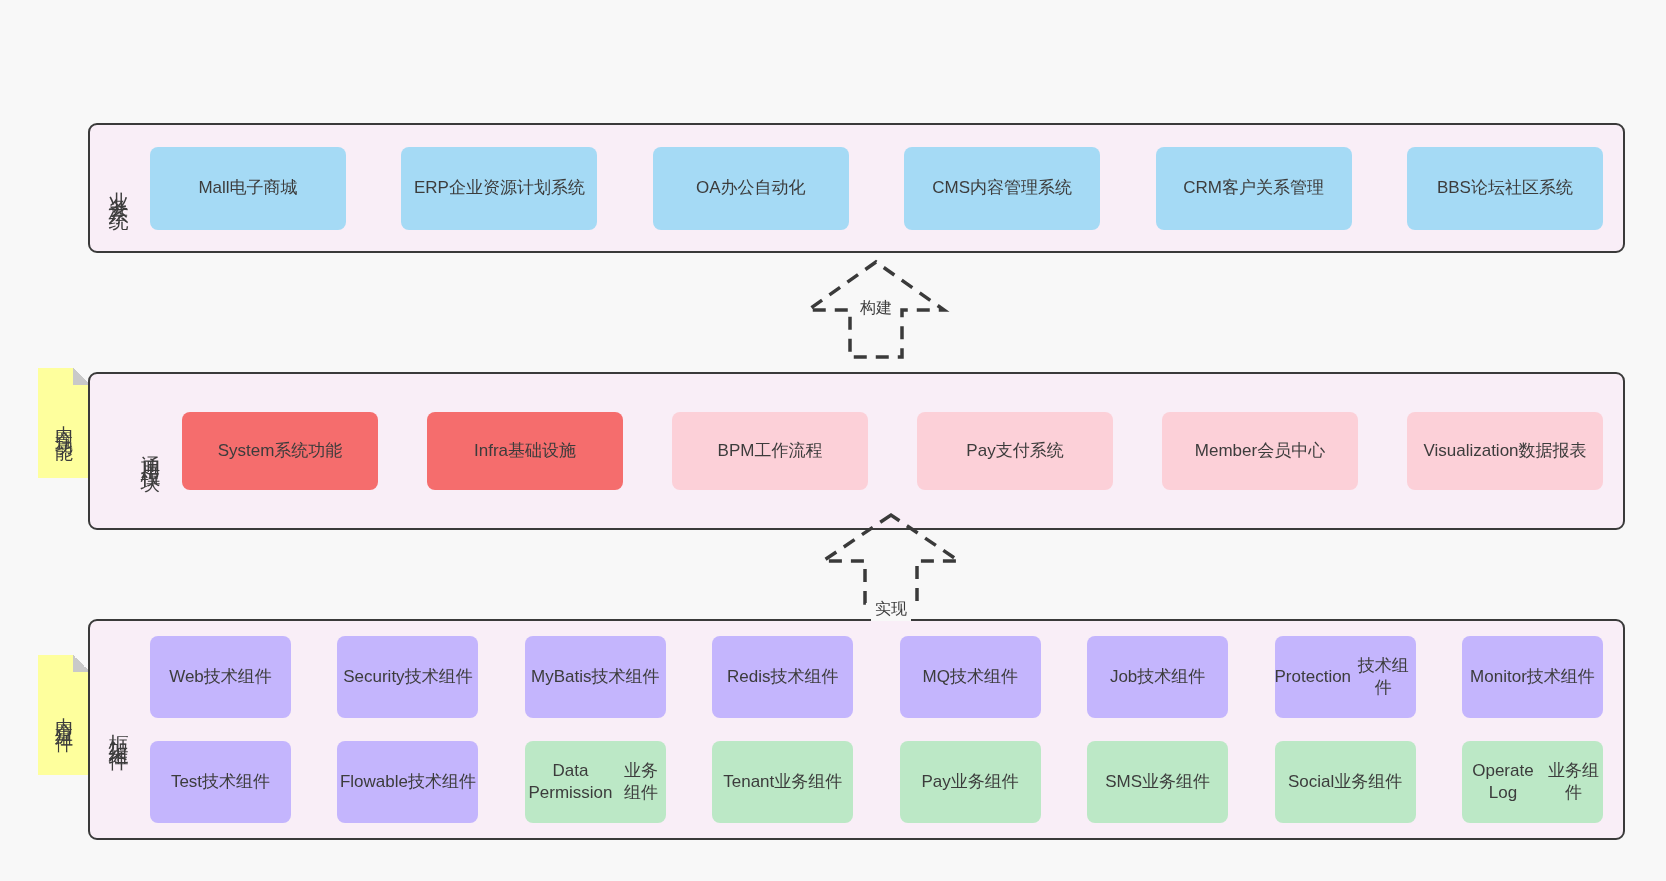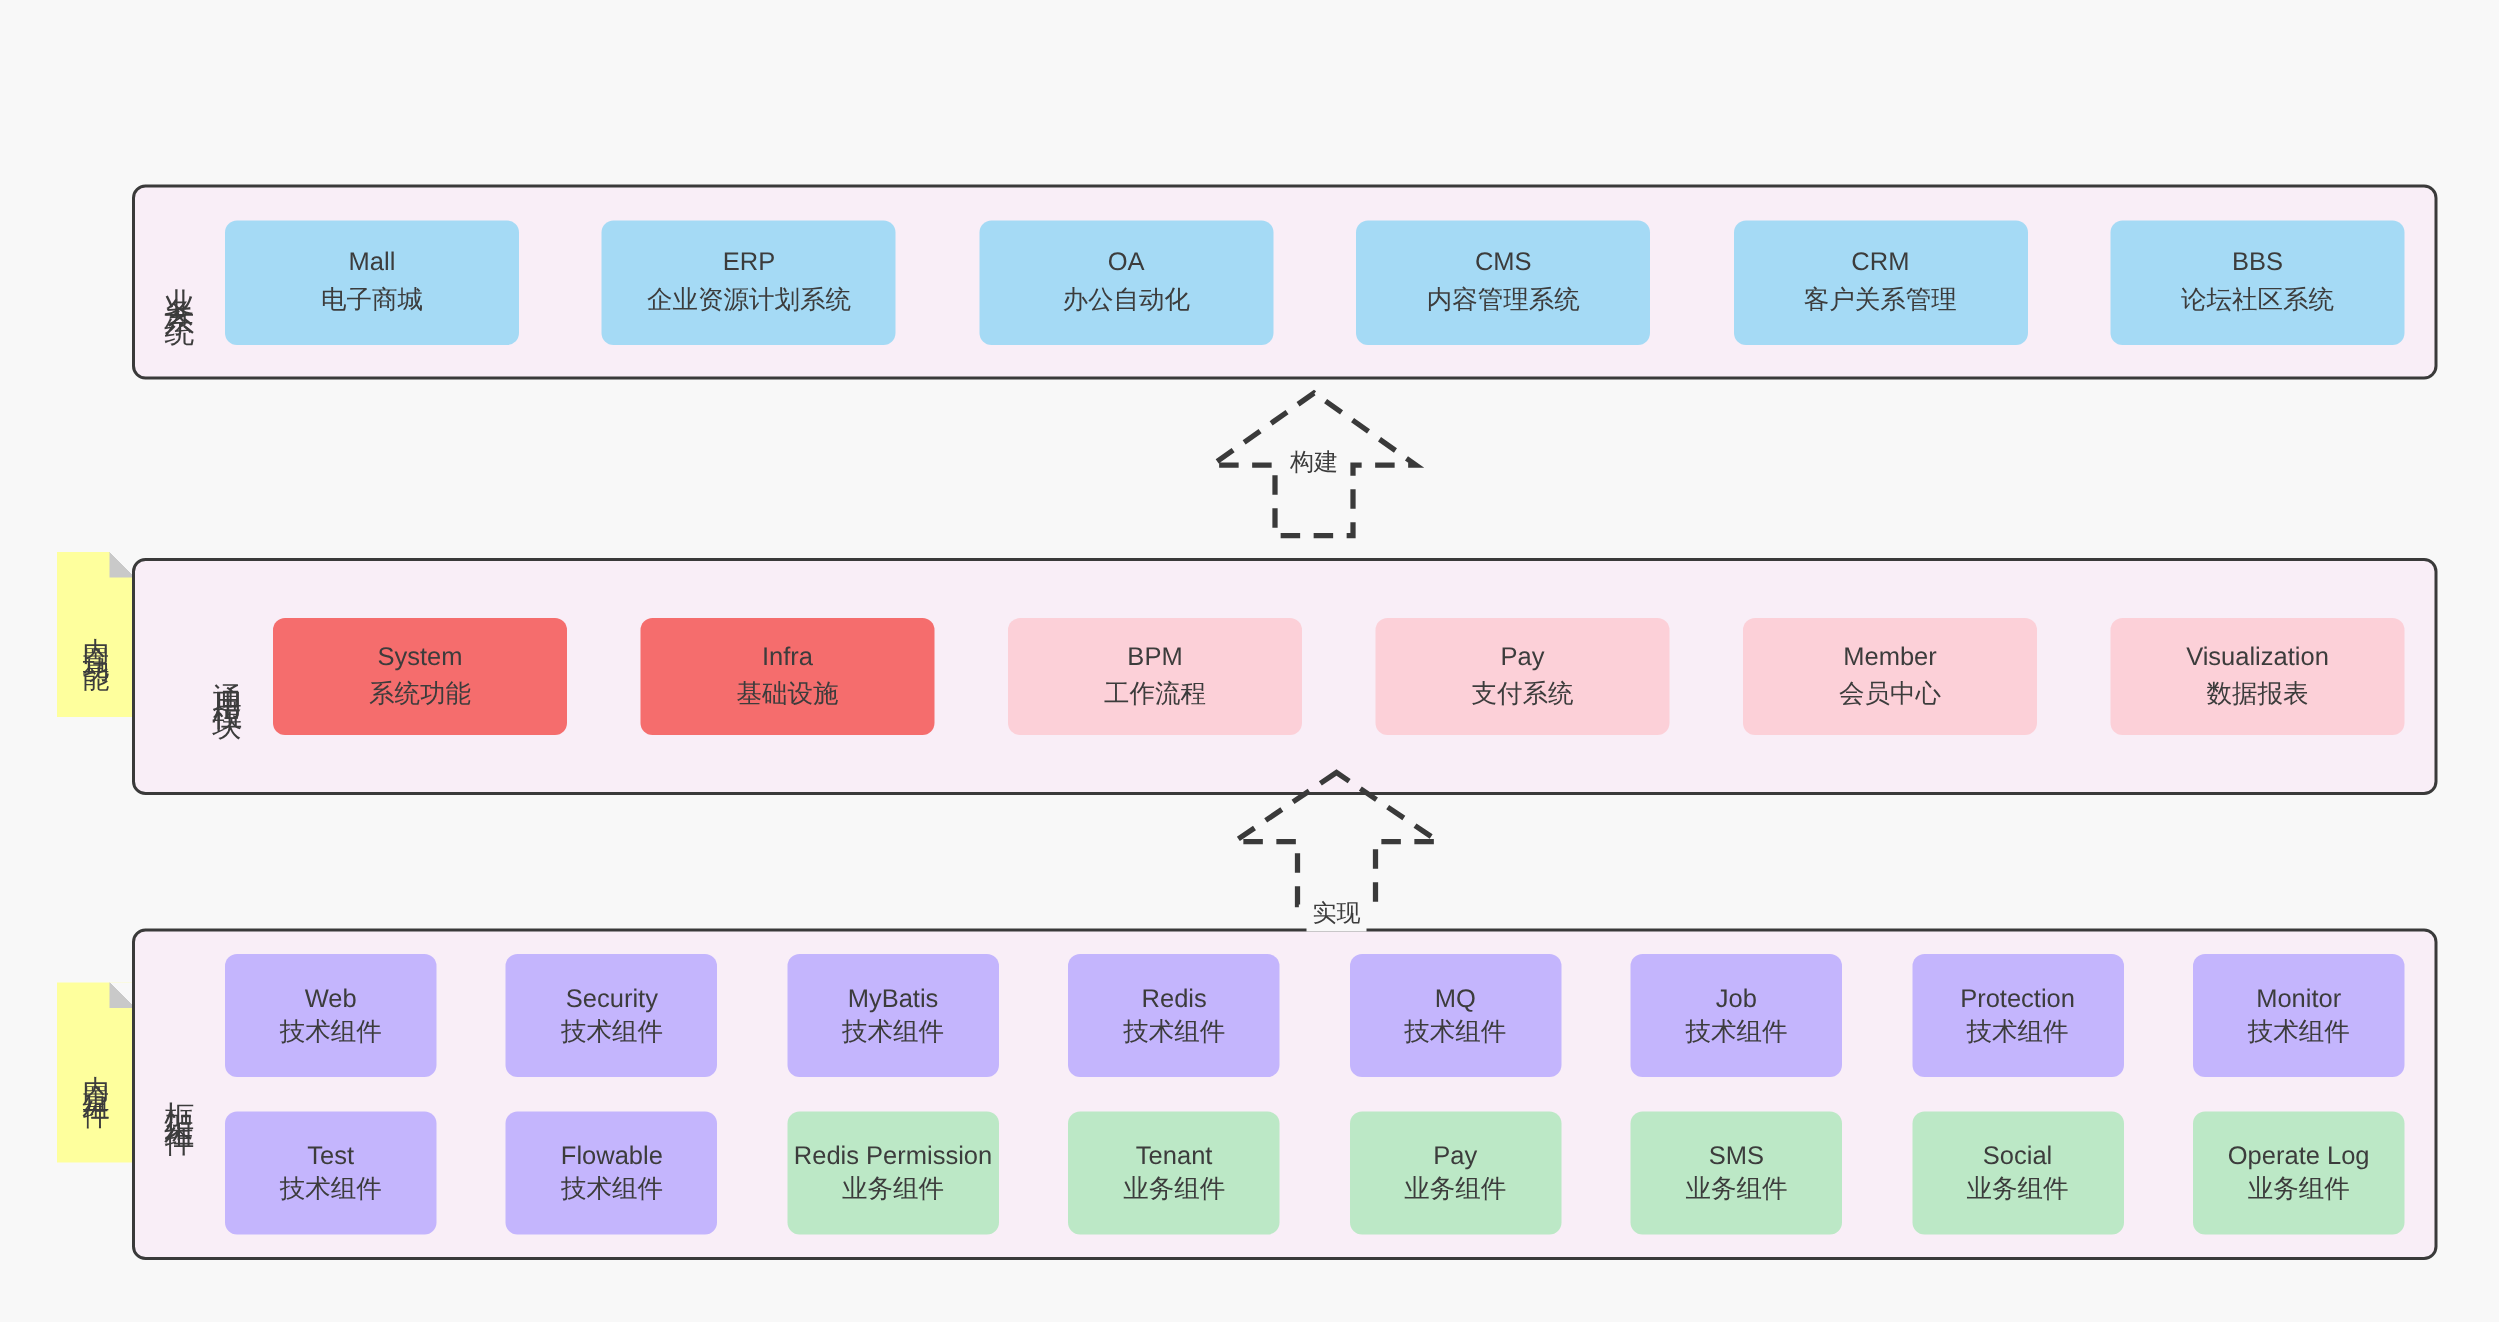--- a/index.html
+++ b/index.html
@@ -13,21 +13,21 @@
   .panel-modules{top:372px;height:158px;padding-left:32px;}
   .panel-components{top:619px;height:221px;}
   .panel-label{width:58px;display:flex;align-items:center;justify-content:center;
                font-size:20px;flex:0 0 auto;}
   .vtext{writing-mode:vertical-rl;text-orientation:upright;letter-spacing:6px;line-height:1;}
 
   .boxes{flex:1;display:flex;align-items:center;justify-content:space-between;padding:0 20px 0 2px;}
   .boxes-col{flex:1;display:flex;flex-direction:column;justify-content:center;gap:23px;padding:0 20px 0 2px;}
   .box-row{display:flex;justify-content:space-between;}
 
-  .box{border-radius:8px;display:flex;flex-direction:column;align-items:center;justify-content:center;
+  .box{border-radius:8px;display:flex;flex-direction:row;align-items:center;justify-content:center;
        text-align:center;font-size:17px;line-height:1.45;}
   .w6{width:196px;height:83px;}
   .panel-modules .w6{height:78px;}
   .w8{width:141px;height:82px;line-height:1.32;}
   .blue{background:#a5daf5;}
   .red{background:#f56d6d;}
   .pink{background:#fcd0d8;}
   .green{background:#c4b5fd;}
   .lightgreen{background:#bce8c6;}
 
@@ -180,21 +180,21 @@
       <div class="box-row">
         <div class="box w8 green">
           <span>Test</span>
           <span>技术组件</span>
         </div>
         <div class="box w8 green">
           <span>Flowable</span>
           <span>技术组件</span>
         </div>
         <div class="box w8 lightgreen">
-          <span>Redis Permission</span>
+          <span>Data Permission</span>
           <span>业务组件</span>
         </div>
         <div class="box w8 lightgreen">
           <span>Tenant</span>
           <span>业务组件</span>
         </div>
         <div class="box w8 lightgreen">
           <span>Pay</span>
           <span>业务组件</span>
         </div>

